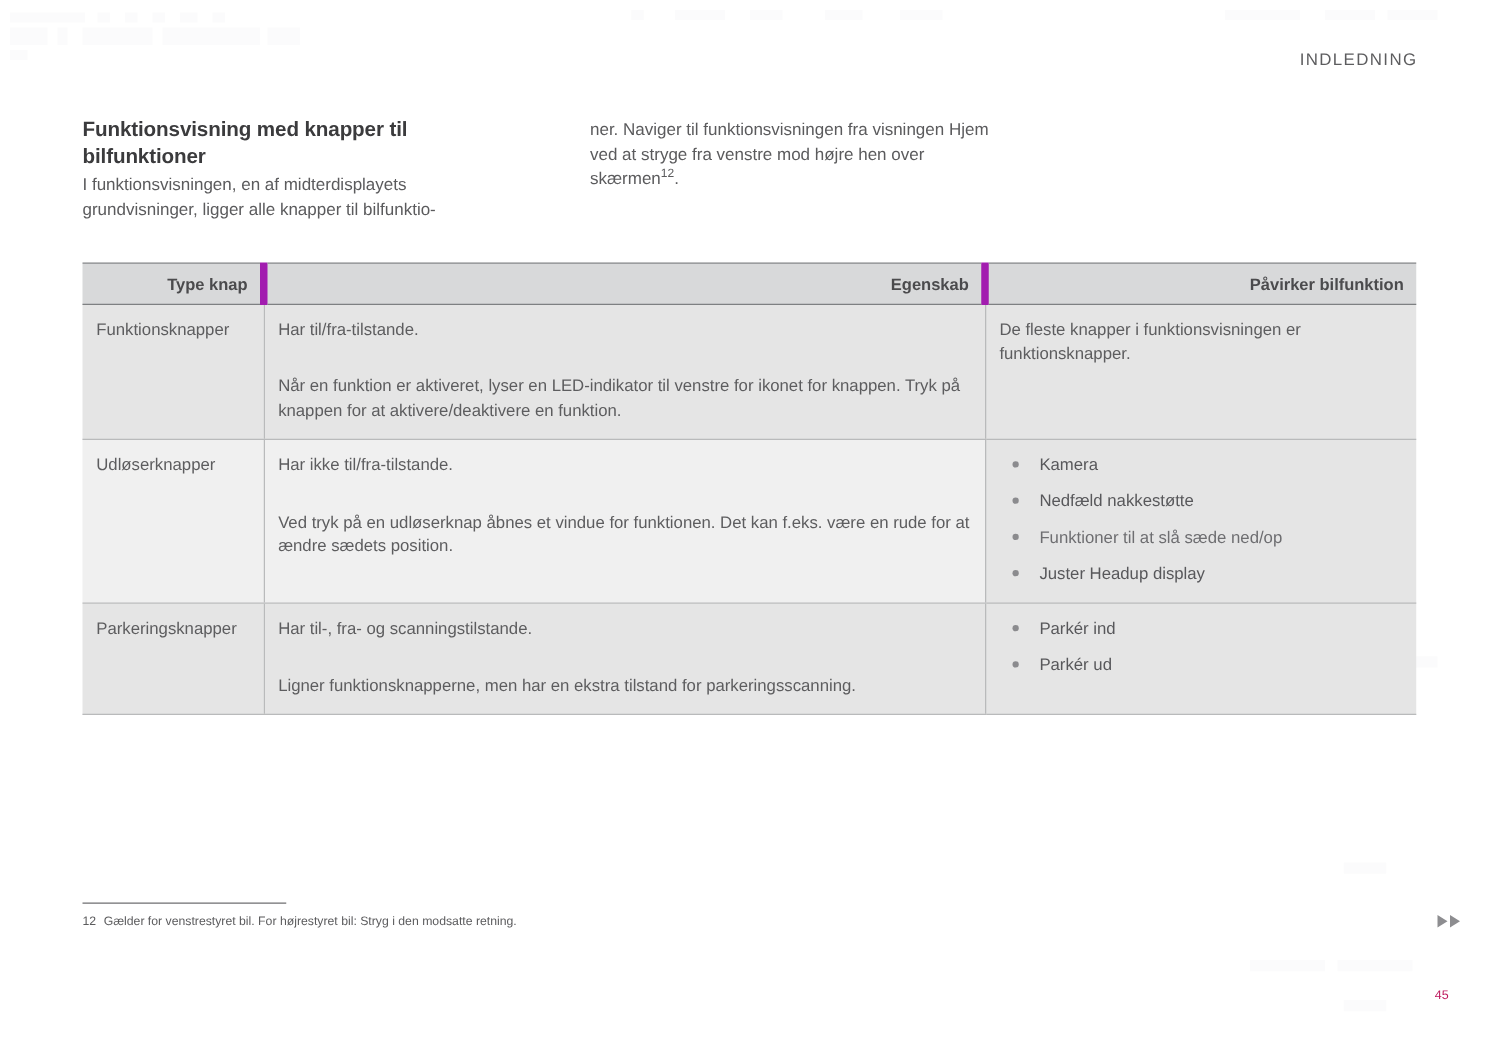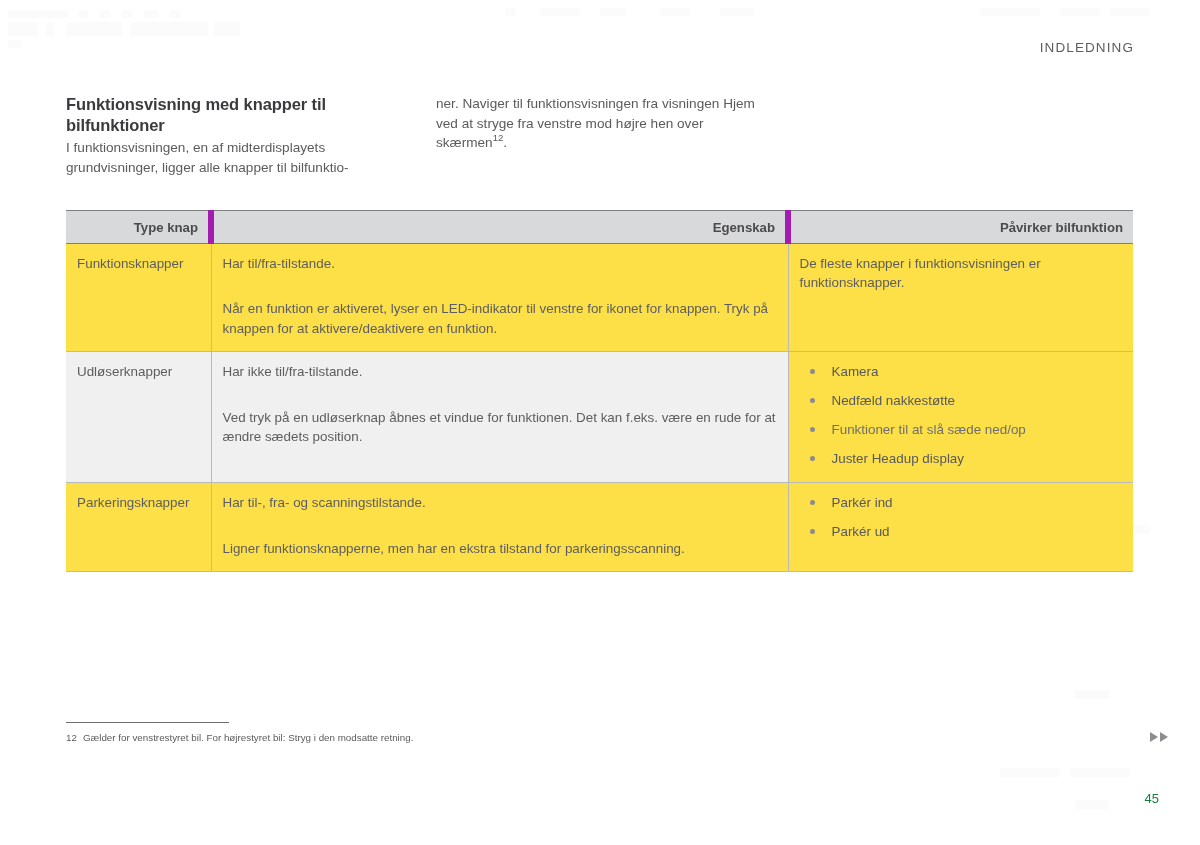--- a/index.html
+++ b/index.html
@@ -51,21 +51,21 @@
     top: 94px;
     left: 66px;
     width: 1068px;
     display: flex;
     gap: 0;
   }
   .col {
     box-sizing: border-box;
   }
   .col-1 { width: 370px; padding-right: 22px; }
-  .col-2 { width: 360px; padding-right: 24px; }
+  .col-2 { width: 360px; padding-right: 24px; margin-left: 36px; }
   .col-3 { width: 338px; }
 
   h1.section-title {
     margin: 0 0 2px 0;
     font-size: 16.5px;
     line-height: 21px;
     font-weight: bold;
     color: #3b3b3d;
     letter-spacing: -0.1px;
   }
@@ -125,21 +125,21 @@
     border-left: 6px solid #a21caf;
   }
 
   table.spec tbody td {
     font-size: 13.4px;
     line-height: 19.4px;
     color: #5d5d5f;
     vertical-align: top;
     padding: 10px 11px 13px 11px;
     border-bottom: 1px solid #b9babb;
-    background: #fde047;
+    background: #e5e5e5;
   }
   table.spec tbody td.c2,
   table.spec tbody td.c3 {
     border-left: 1px solid #b9babb;
   }
   table.spec tbody tr.shaded td.c1,
   table.spec tbody tr.shaded td.c2 {
     background: #f0f0f0;
   }
   table.spec tbody td.c1 {
@@ -216,22 +216,22 @@
     width: 0;
     height: 0;
     border-left: 8px solid #8d8d90;
     border-top: 5.5px solid transparent;
     border-bottom: 5.5px solid transparent;
   }
   .folio {
     position: absolute;
     right: 41px;
     top: 791px;
-    font-size: 13px;
-    color: #15803d;
+    font-size: 10px;
+    color: #be185d;
   }
 </style>
 </head>
 <body>
 
 <div class="page">
 
   <div class="bleed" style="left:8px;  top:10px;  width:60px; height:8px;"></div>
   <div class="bleed" style="left:78px; top:10px;  width:10px; height:8px;"></div>
   <div class="bleed" style="left:100px;top:10px;  width:10px; height:8px;"></div>

